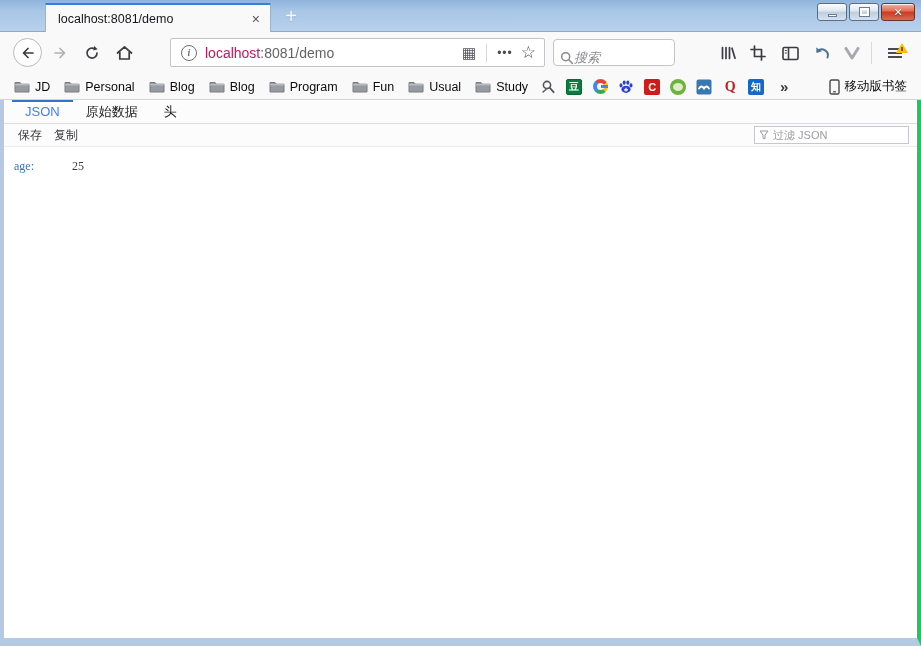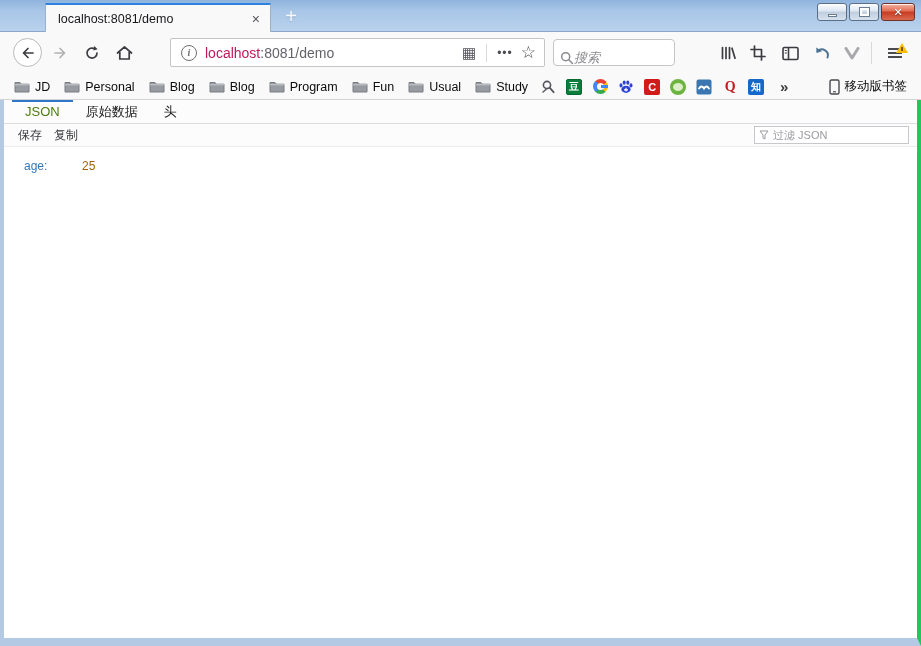--- a/index.html
+++ b/index.html
@@ -111,33 +111,33 @@
   .gwrap::before { content:""; position:absolute; right:0; top:6px; width:7px; height:3px; background:#4285f4; z-index:2; }
   .greenball { width:16px; height:16px; border-radius:50%; background:#6cb33f; position:relative; }
   .greenball::after { content:""; position:absolute; left:3px; top:4px; width:10px; height:8px; border-radius:50%; background:#dcefc8; }
   .qletter { color:#c11f1f; font-size:14px; font-weight:bold; font-family:"Liberation Serif",serif; }
   .chev2 { font-size:15px; font-weight:bold; color:#3b3b40; padding:0 10px; }
   .bm-mobile { margin-left:auto; }
   
   .content { position:absolute; left:0; top:100px; width:913px; height:538px; background:#fff; }
   .jv-tabs { display:flex; height:24px; background:#fcfcfc; border-bottom:1px solid #dedee1; padding-left:8px; }
   .jv-tab { font-size:13px; color:#18181a; padding:0 13px; display:flex; align-items:center; }
-  .jv-tab.active { color:#4d7c0f; box-shadow:inset 0 2px 0 0 #2e77c8; }
+  .jv-tab.active { color:#3b82f6; box-shadow:inset 0 2px 0 0 #2e77c8; }
   .jv-toolbar { display:flex; align-items:center; height:23px; background:#fcfcfd; border-bottom:1px solid #ececef; padding:0 8px; }
   .jv-btn { font-size:12px; color:#38383d; padding:0 6px; }
   .jv-filter {
     margin-left:auto; width:155px; height:18px; border:1px solid #c8c8cc; background:#fff;
     display:flex; align-items:center; padding:0 4px; gap:4px;
   }
   .jv-filter input { border:none; outline:none; flex:1; font-size:11px; min-width:0; font-family:"Liberation Sans",sans-serif; }
   .jv-filter input::placeholder { color:#9a9aa0; }
-  .jv-body { padding:8px 0 0 20px; font-family:Liberation Sans, sans-serif; font-size:12px; }
+  .jv-body { padding:8px 0 0 10px; font-family:Liberation Serif, serif; font-size:12px; }
   .jv-row { height:22px; display:flex; align-items:center; }
   .jv-key { color:#3677b8; width:58px; flex:none; }
-  .jv-val.num { color:#a16207; }
+  .jv-val.num { color:#404040; }
   .jv-val.str { color:#d4489c; }
   svg { display:block; }
 </style>
 </head>
 <body>
 
 <div class="win">
 
   <div class="titlebar">
     <div class="tab">

